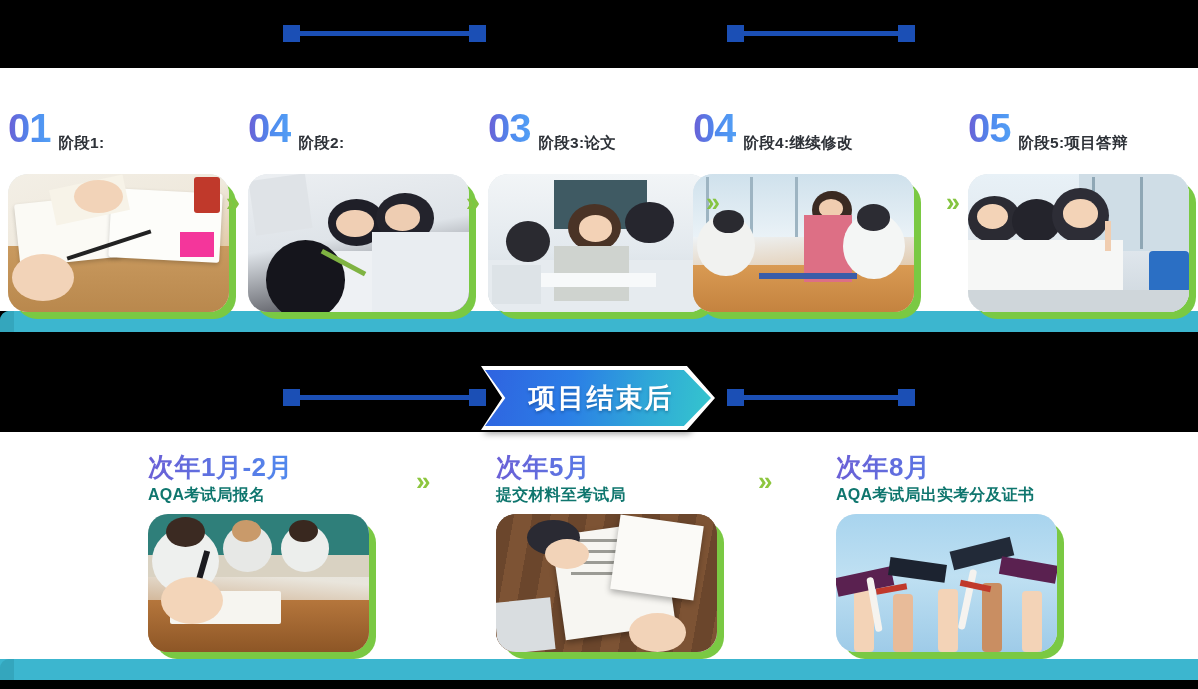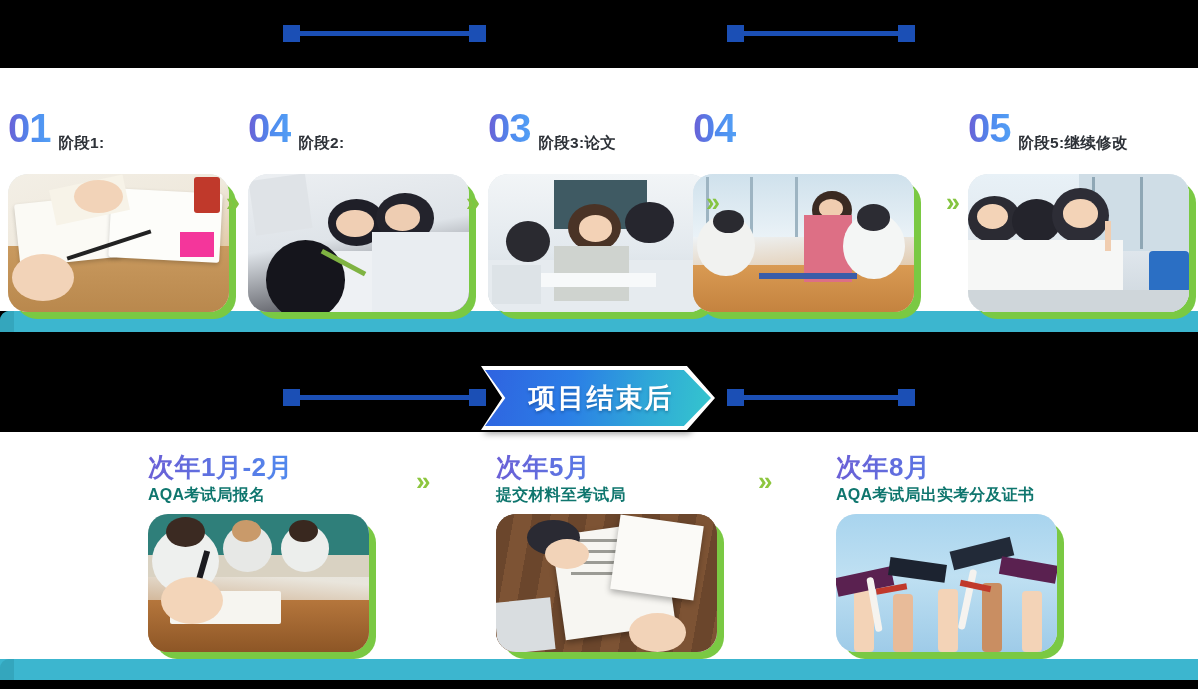--- a/index.html
+++ b/index.html
@@ -217,20 +217,24 @@
           <div class="bar" style="left:18%;top:72%;width:58%;height:10%;background:#f7f9fa;"></div>
           <div class="bar" style="left:2%;top:66%;width:22%;height:28%;background:#dde3e7;"></div>
         </div>
       </div>
     </div>
   </div>
 
   <div class="stage" style="left:685px;">
     <div class="stage-head">
       <span class="stage-num">04</span>
+      <span class="stage-text">
+        <span>阶段4:继续修改</span><br>
+        <span>论文至终稿</span>
+      </span>
     </div>
     <div class="card" style="left:8px;top:66px;width:228px;height:145px;">
       <div class="plate"></div>
       <div class="photo">
         <div class="ph p-teacher">
           <div class="bar" style="left:0;top:0;width:100%;height:46%;background:linear-gradient(180deg,#cfe1ec,#eaf2f7);"></div>
           <div class="bar" style="left:6%;top:2%;width:3px;height:44%;background:#9db4c2;"></div>
           <div class="bar" style="left:26%;top:2%;width:3px;height:44%;background:#9db4c2;"></div>
           <div class="bar" style="left:46%;top:2%;width:3px;height:44%;background:#9db4c2;"></div>
           <div class="bar" style="left:0;top:66%;width:100%;height:34%;background:linear-gradient(180deg,#d99a53,#c4833f);"></div>
@@ -244,21 +248,21 @@
           <div class="bar" style="left:30%;top:72%;width:44%;height:6px;background:#3b5da8;"></div>
         </div>
       </div>
     </div>
   </div>
 
   <div class="stage" style="left:960px;">
     <div class="stage-head">
       <span class="stage-num">05</span>
       <span class="stage-text">
-        <span>阶段5:继续修改</span><br>
+        <span>阶段5:项目答辩</span><br>
         <span>和反思回顾</span>
       </span>
     </div>
     <div class="card" style="left:8px;top:66px;width:228px;height:145px;">
       <div class="plate"></div>
       <div class="photo">
         <div class="ph p-hands">
           <div class="bar" style="left:50%;top:0;width:50%;height:56%;background:#cfdde6;"></div>
           <div class="bar" style="left:56%;top:2%;width:3px;height:52%;background:#8fa7b5;"></div>
           <div class="bar" style="left:78%;top:2%;width:3px;height:52%;background:#8fa7b5;"></div>

